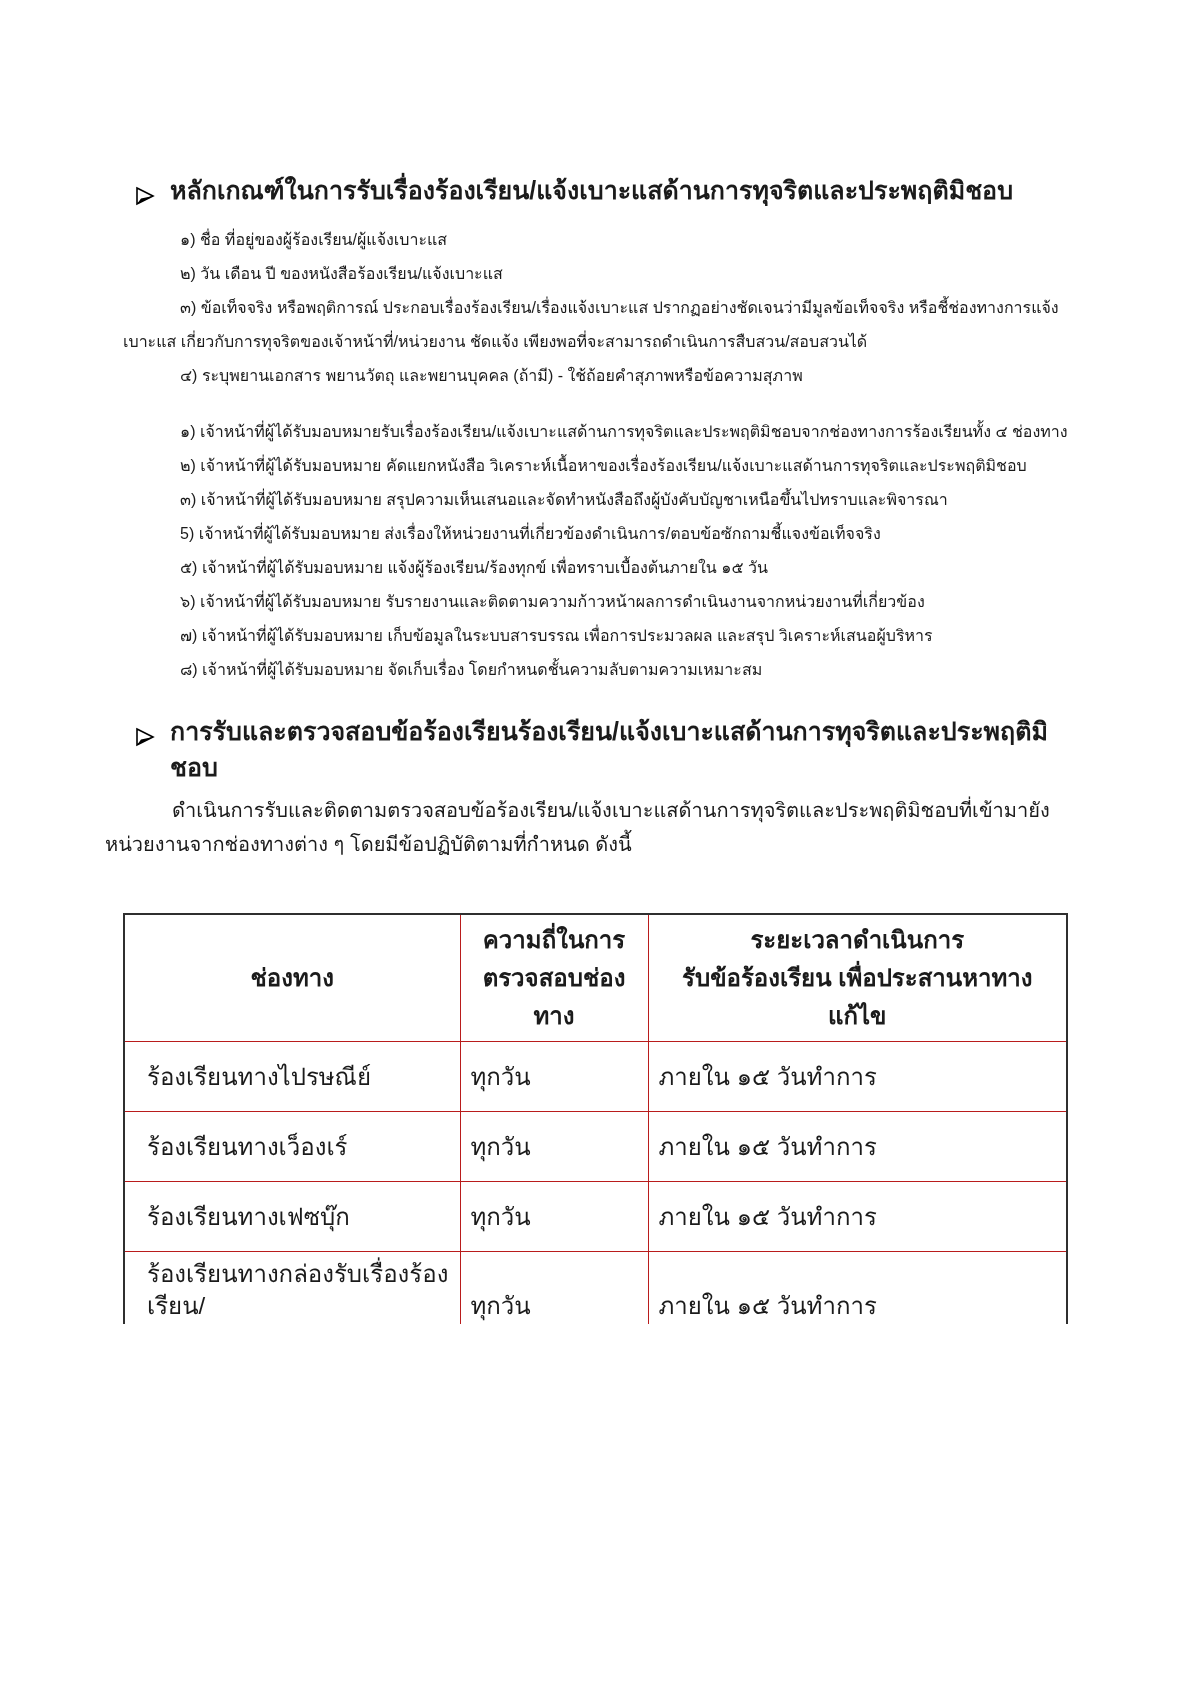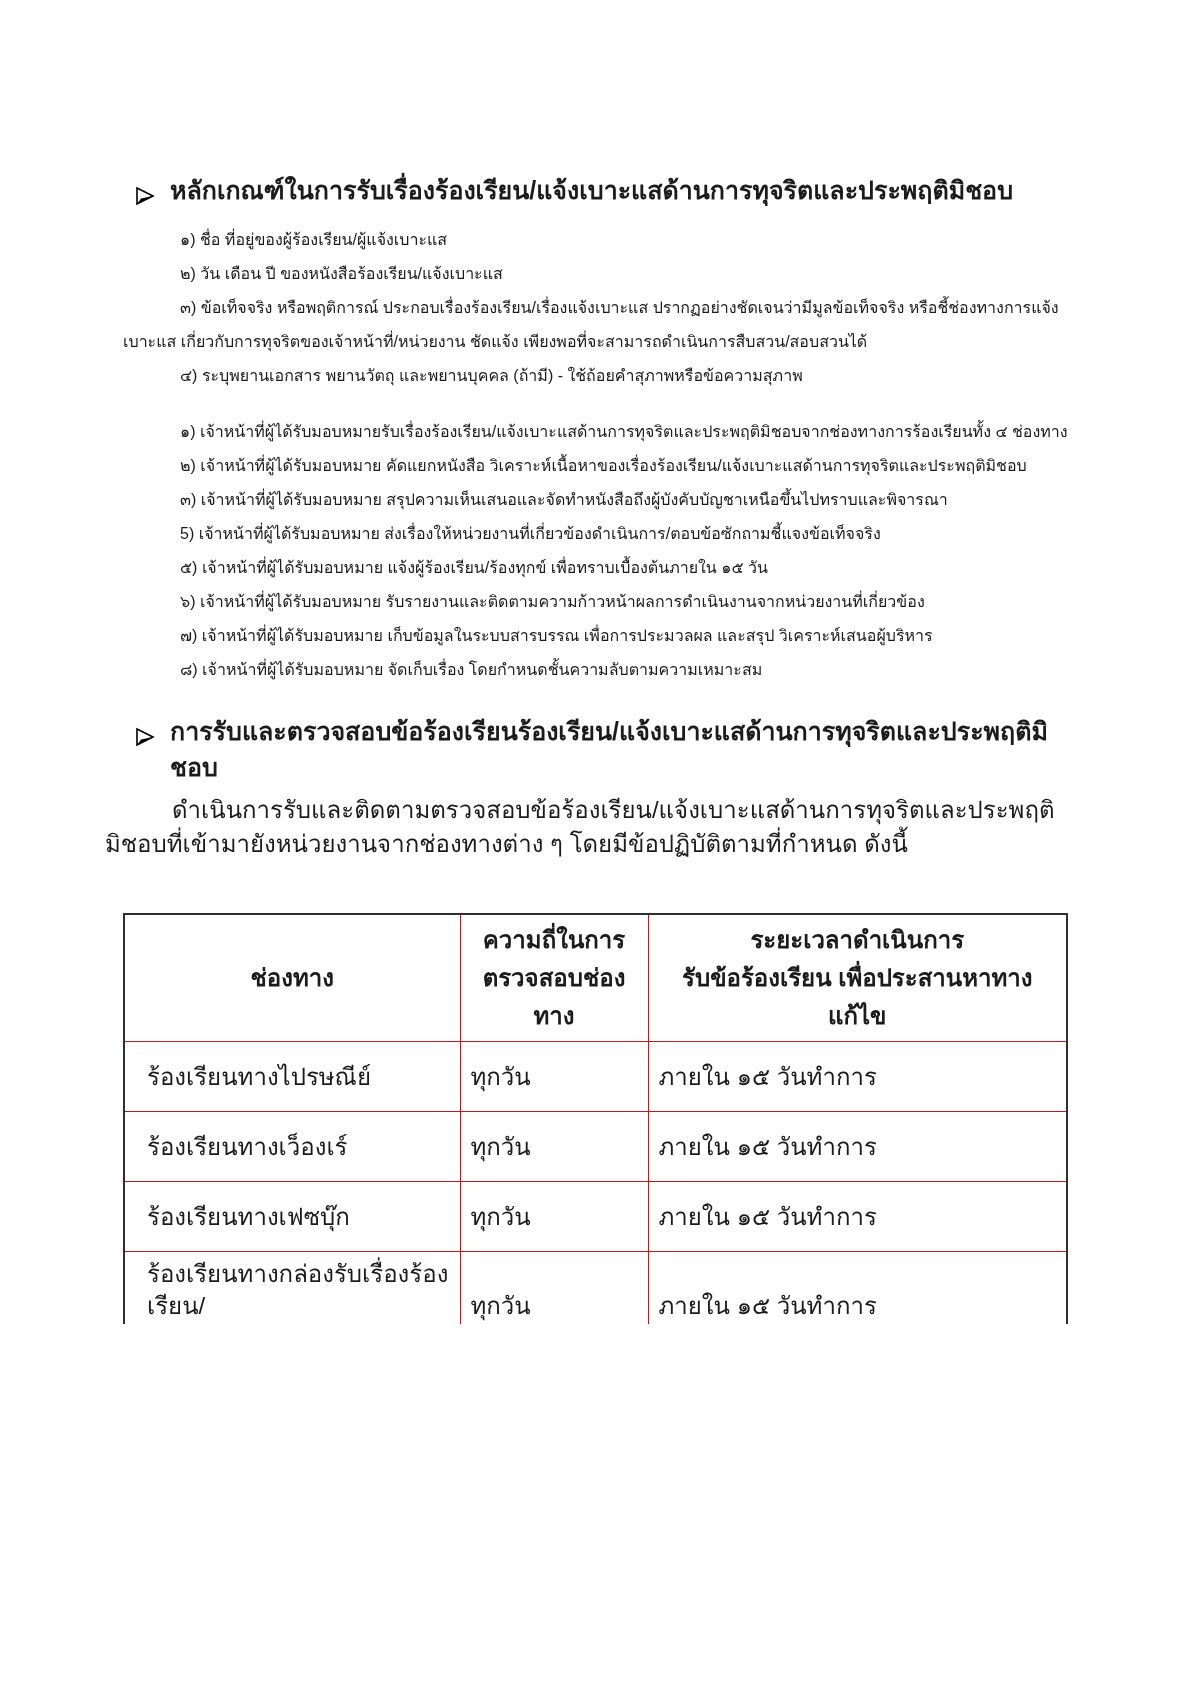--- a/index.html
+++ b/index.html
@@ -28,21 +28,21 @@
   }
   .bullet { flex: 0 0 auto; margin-top: 7px; }
   .item {
     margin: 0;
     font-size: 16px;
     line-height: 34px;
     text-indent: 57px;
   }
   .lead-paragraph {
     margin: 0 0 0 -18px;
-    font-size: 24px;
+    font-size: 20px;
     line-height: 34px;
     text-indent: 67px;
   }
   .section-3 { margin-top: 26px; }
   .section-2 { margin-top: 18px; }
   table.channels {
     margin-top: 52px;
     width: 100%;
     border-collapse: collapse;
     table-layout: fixed;

